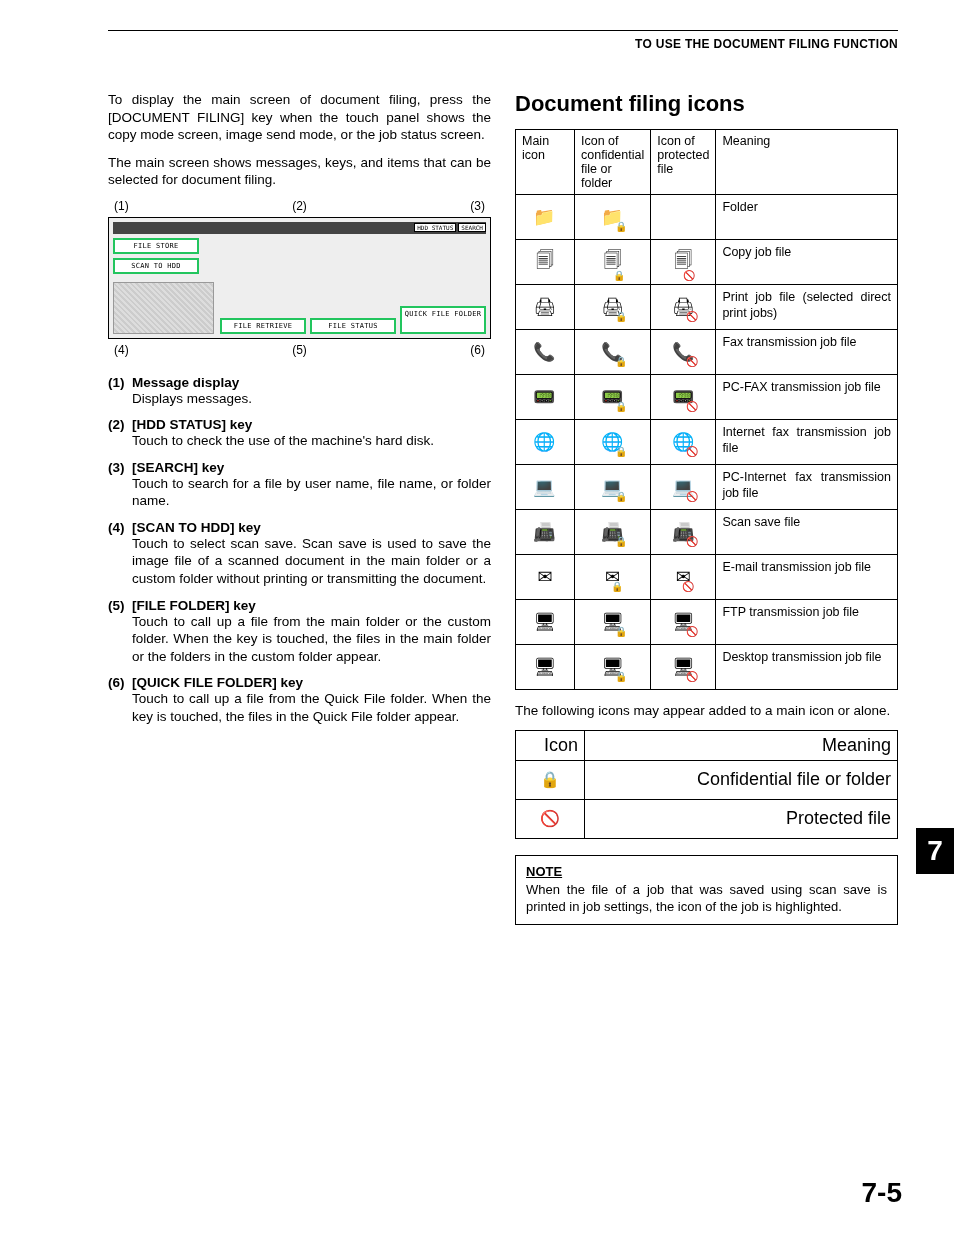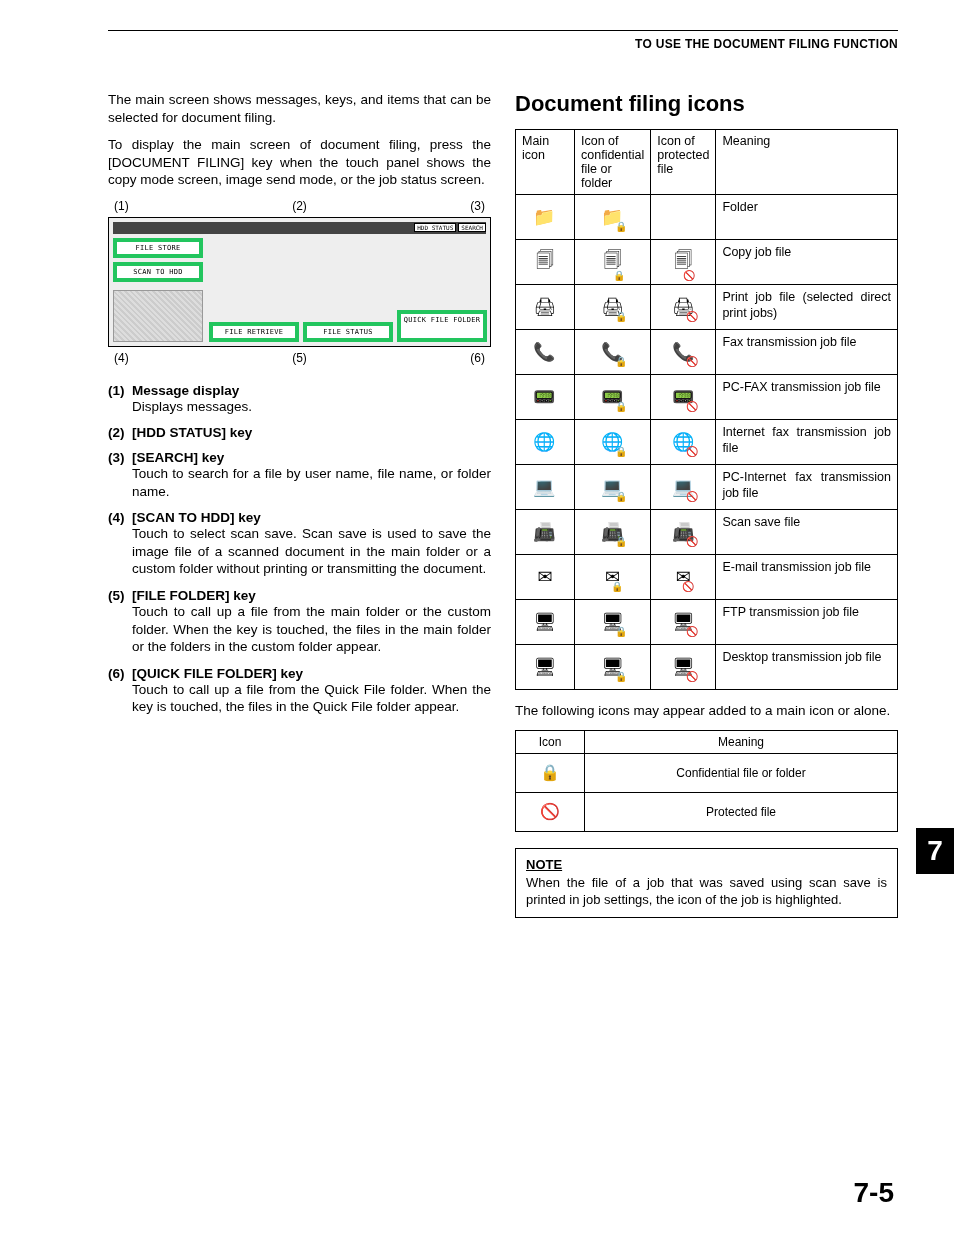--- a/index.html
+++ b/index.html
@@ -91,21 +91,21 @@
   .panel-left{
     flex:1;
     display:flex;flex-direction:column;gap:4px;
   }
   .panel-right{
     flex:1;
     display:flex;flex-direction:row;gap:4px;
     align-items:flex-end;
   }
   .key-btn{
-    border:4px solid #22c55e;
+    border:2px solid #22c55e;
     background:#fff;
     text-align:center;
     padding:2px 2px;
     font-size:7px;
     font-family:monospace;
     letter-spacing:0.3px;
     width:78px;
   }
   .printer-placeholder{
     height:50px;
@@ -161,21 +161,21 @@
   }
   table.icon-table td.meaning{
     text-align:justify;
     vertical-align:top;
     line-height:1.3;
   }
   table.small-icon-table{
      border-collapse:collapse;width:100%;margin-bottom:16px;
   }
   table.small-icon-table td, table.small-icon-table th{
-     border:1px solid #000;padding:4px 6px;font-size:12px;text-align:center;font-weight:normal;
+     border:1px solid #000;padding:4px 6px;font-size:18px;text-align:right;font-weight:normal;
   }
   table.small-icon-table td.ico{ text-align:center;vertical-align:middle;height:30px;width:56px;font-size:16px;}
   
   .note-box {
     border: 1px solid #000;
     padding: 8px 10px;
     font-size: 13px;
   }
   .note-box .note-title{ font-weight:bold; margin-bottom:2px;text-decoration:underline; }
   .note-box .note-body{ text-align:justify; line-height:1.35; }
@@ -189,21 +189,21 @@
     background: #000;
     color: #fff;
     font-size: 28px;
     font-weight: bold;
     display: flex;
     align-items: center;
     justify-content: center;
   }
   .page-num {
     position: absolute;
-    right: 60px;
+    right: 52px;
     bottom: 26px;
     font-size: 28px;
     font-weight: bold;
   }
   .ico-glyph{
     display:inline-block;
     position:relative;
   }
   .ico-glyph .sub{
     position:absolute;
@@ -215,22 +215,22 @@
 </head>
 <body>
 
 <div class="page">
   <div class="hr-top"></div>
   <div class="header-text">TO USE THE DOCUMENT FILING FUNCTION</div>
 
   <div class="columns">
 
     <div class="col">
+      <p class="just">To display the main screen of document filing, press the [DOCUMENT FILING] key when the touch panel shows the copy mode screen, image send mode, or the job status screen.</p>
       <p class="just">The main screen shows messages, keys, and items that can be selected for document filing.</p>
-      <p class="just">To display the main screen of document filing, press the [DOCUMENT FILING] key when the touch panel shows the copy mode screen, image send mode, or the job status screen.</p>
 
       <div class="diagram-wrap">
         <div class="ann-row-top">
           <span>(1)</span>
           <span>(2)</span>
           <span>(3)</span>
         </div>
         <div class="panel">
           <div class="panel-title">
             <span class="mini-btn">HDD STATUS</span>
@@ -261,20 +261,21 @@
             <div class="def-num">(1)</div>
             <div class="def-body">
               <div class="def-title">Message display</div>
               <div class="def-desc">Displays messages.</div>
             </div>
           </div>
           <div class="def-item">
             <div class="def-num">(2)</div>
             <div class="def-body">
               <div class="def-title">[HDD STATUS] key</div>
+              <div class="def-desc">Touch to check the use of the machine's hard disk.</div>
             </div>
           </div>
           <div class="def-item">
             <div class="def-num">(3)</div>
             <div class="def-body">
               <div class="def-title">[SEARCH] key</div>
               <div class="def-desc">Touch to search for a file by user name, file name, or folder name.</div>
             </div>
           </div>
           <div class="def-item">

